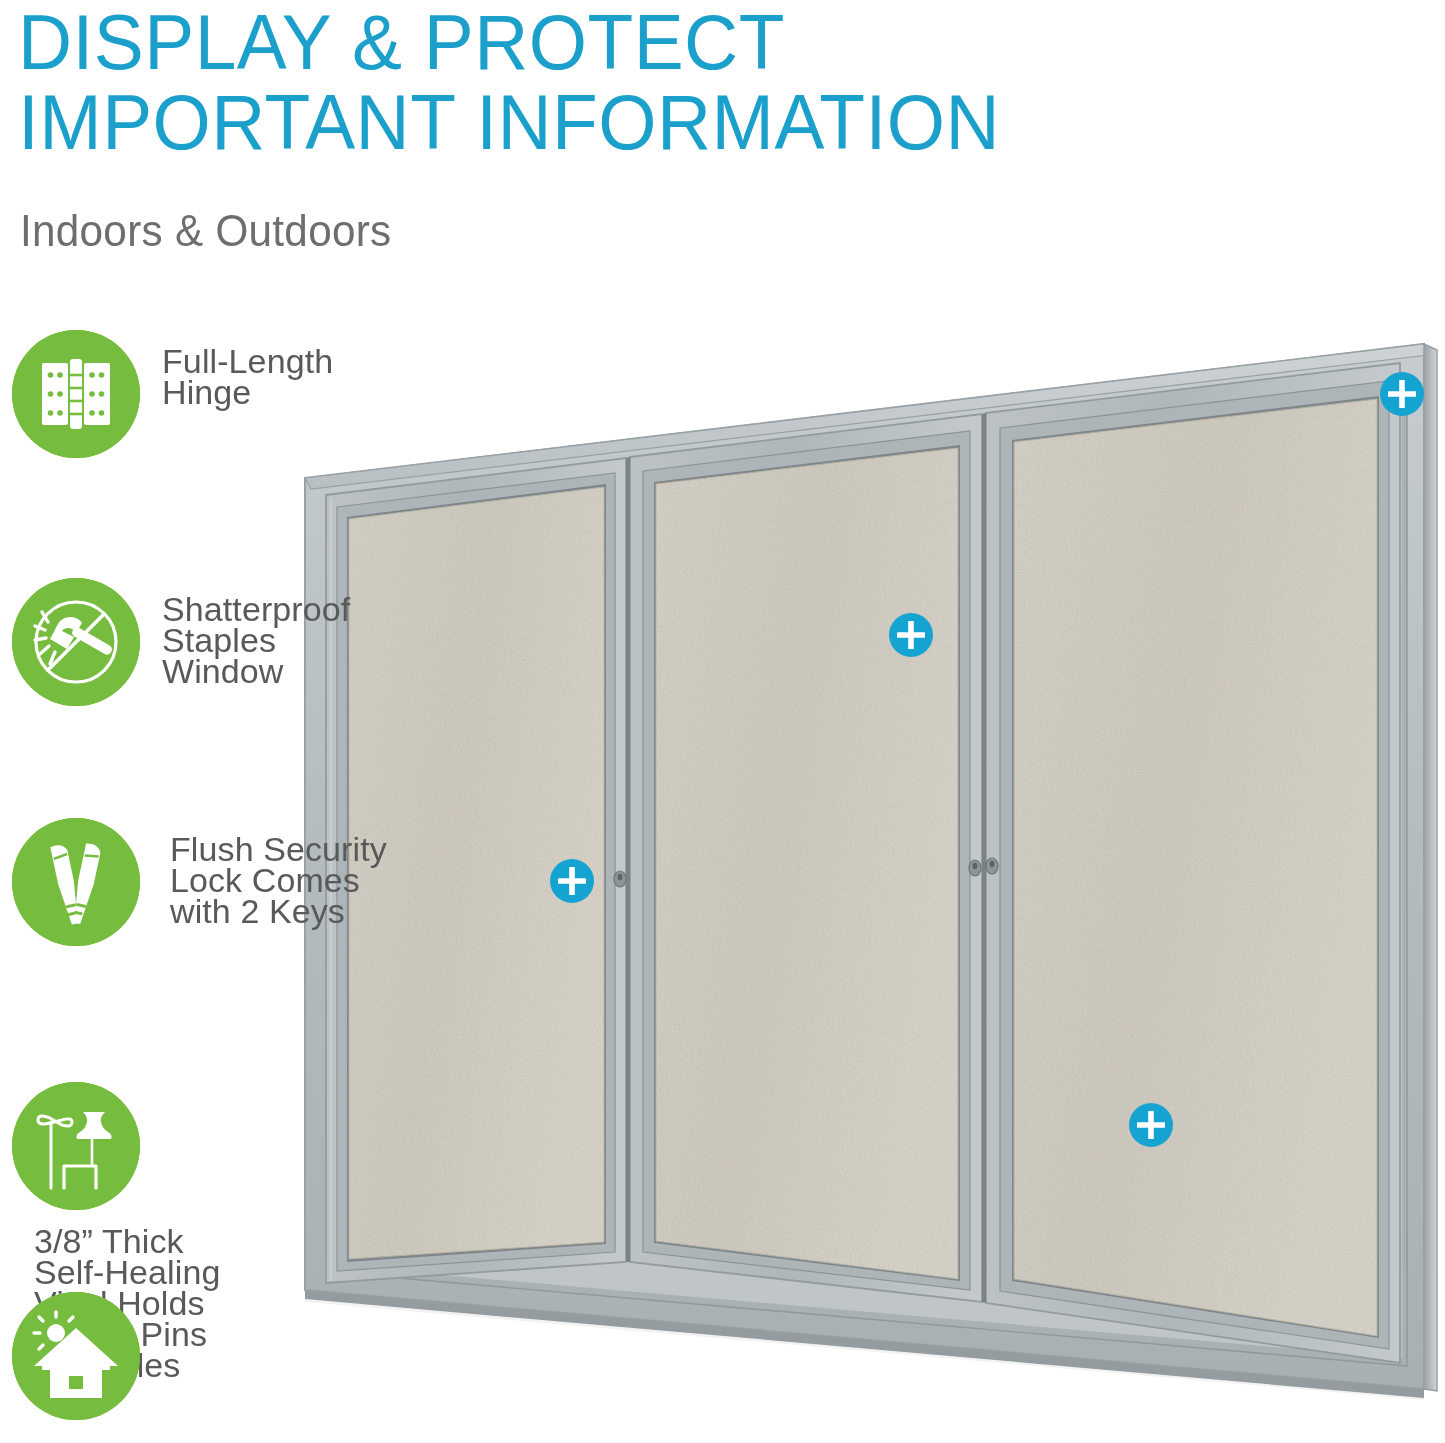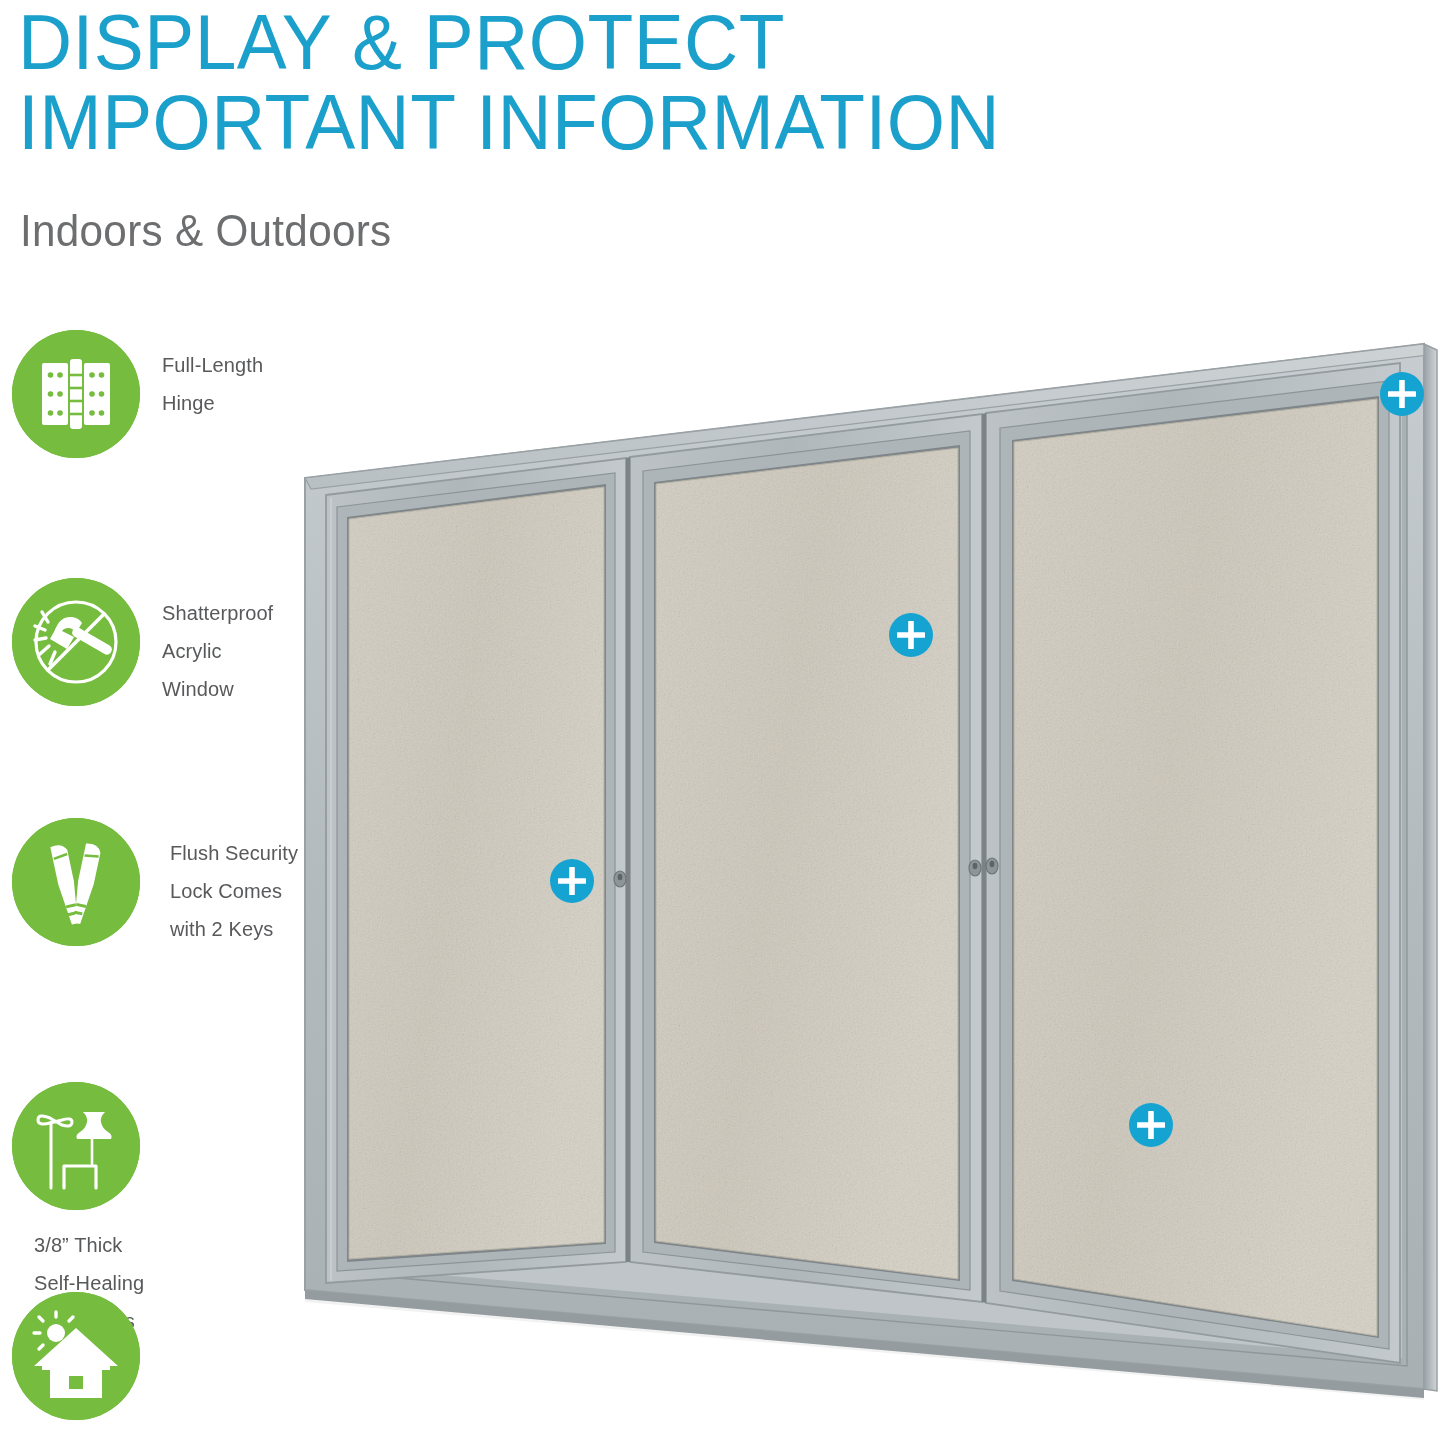--- a/index.html
+++ b/index.html
@@ -70,22 +70,22 @@
     width: 128px;
     height: 128px;
     border-radius: 50%;
     background: #76bc3e;
     flex: 0 0 128px;
     position: relative;
   }
   .badge svg { display: block; }
   .feat-label {
     margin-left: 22px;
-    font-size: 20px;
-    line-height: 38px;
+    font-size: 34px;
+    line-height: 31px;
     color: #58595b;
     font-weight: 400;
     white-space: pre-line;
     padding-top: 16px;
     letter-spacing: 0.1px;
   }
   .feat-label.wide { white-space: pre-line; }
 
   
   #feat-hinge   { left: 12px; top: 330px; }
@@ -324,21 +324,21 @@
           <line x1="33" y1="52" x2="23" y2="48"></line>
           <line x1="34" y1="60" x2="23" y2="62"></line>
           <line x1="37" y1="68" x2="28" y2="76"></line>
           <line x1="43" y1="74" x2="38" y2="86"></line>
         </g>
 
         <line x1="36" y1="92" x2="92" y2="36" stroke="#ffffff" stroke-width="3.6" stroke-linecap="round"></line>
       </svg>
     </div>
     <div class="feat-label">Shatterproof
-Acrylic
+Staples
 Window</div>
   </div>
 
   <div class="feature" id="feat-lock">
     <div class="badge">
       <svg viewBox="0 0 128 128" width="128" height="128">
         <circle cx="64" cy="64" r="64" fill="#76bc3e"></circle>
 
         <g transform="rotate(-12 58 64)">
           <path d="M46 26 q12 -3 16 6 l0 32 l-5 42 l-6 0 l-5 -42 l0 -32 q0 -5 0 -6 z" fill="#ffffff"></path>

